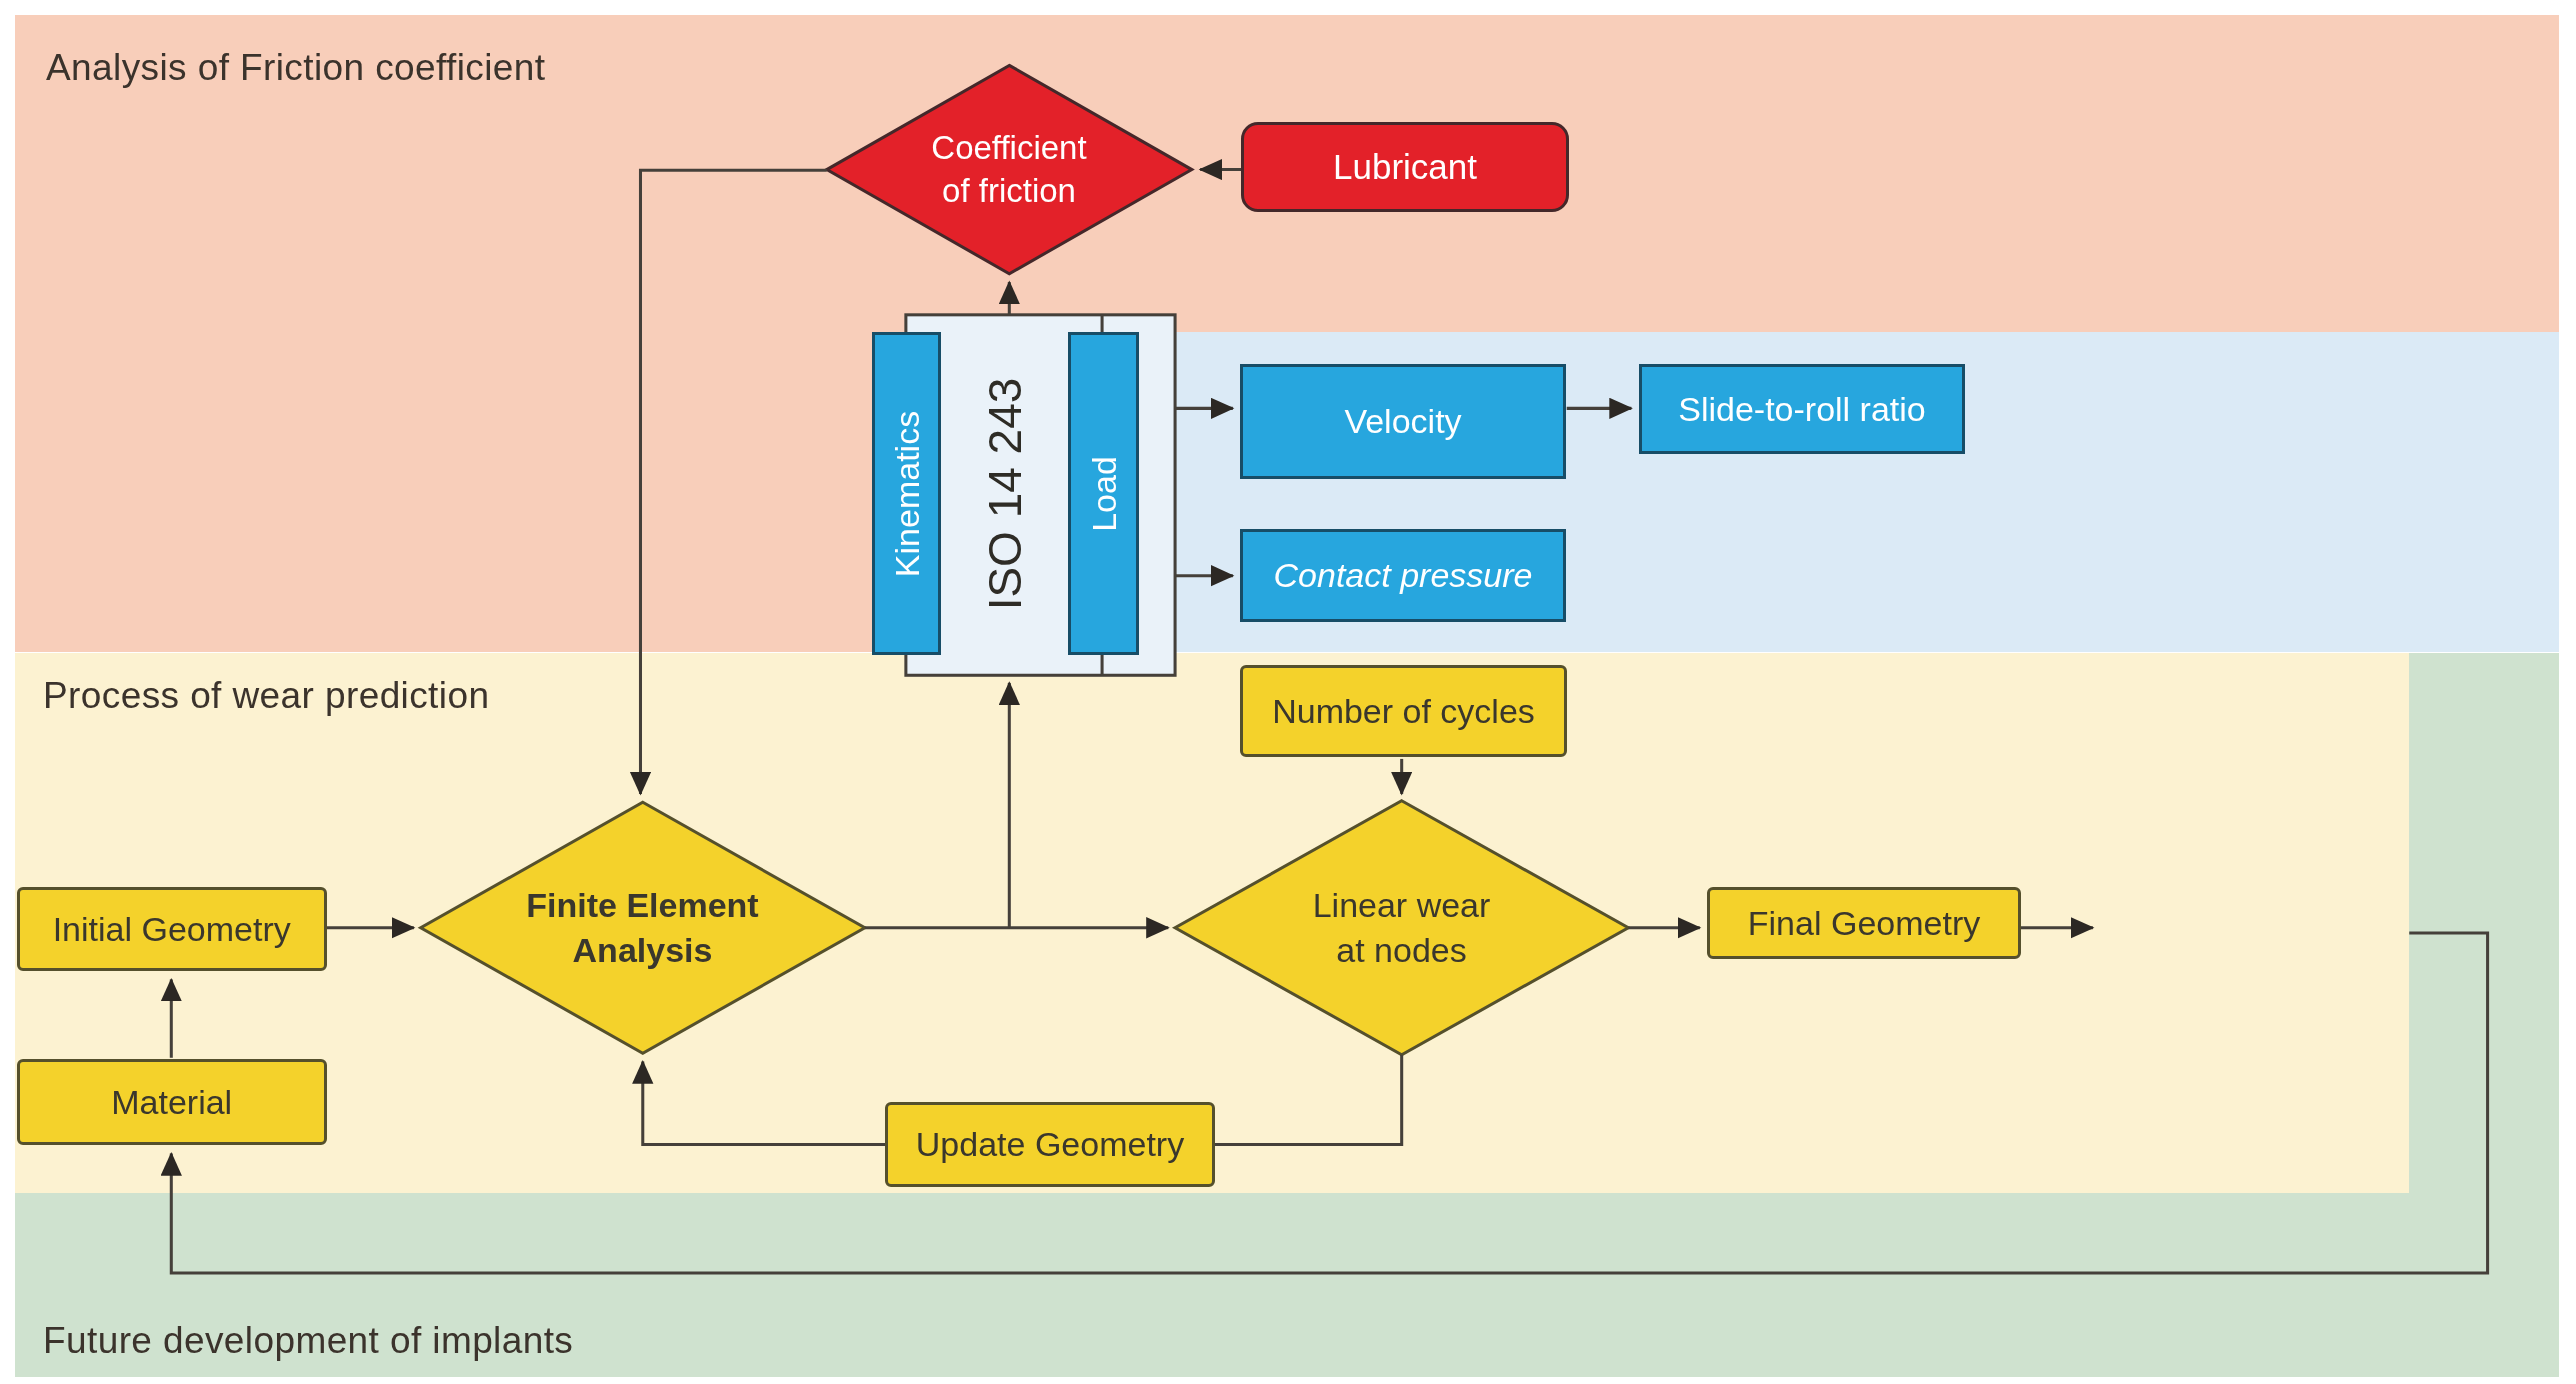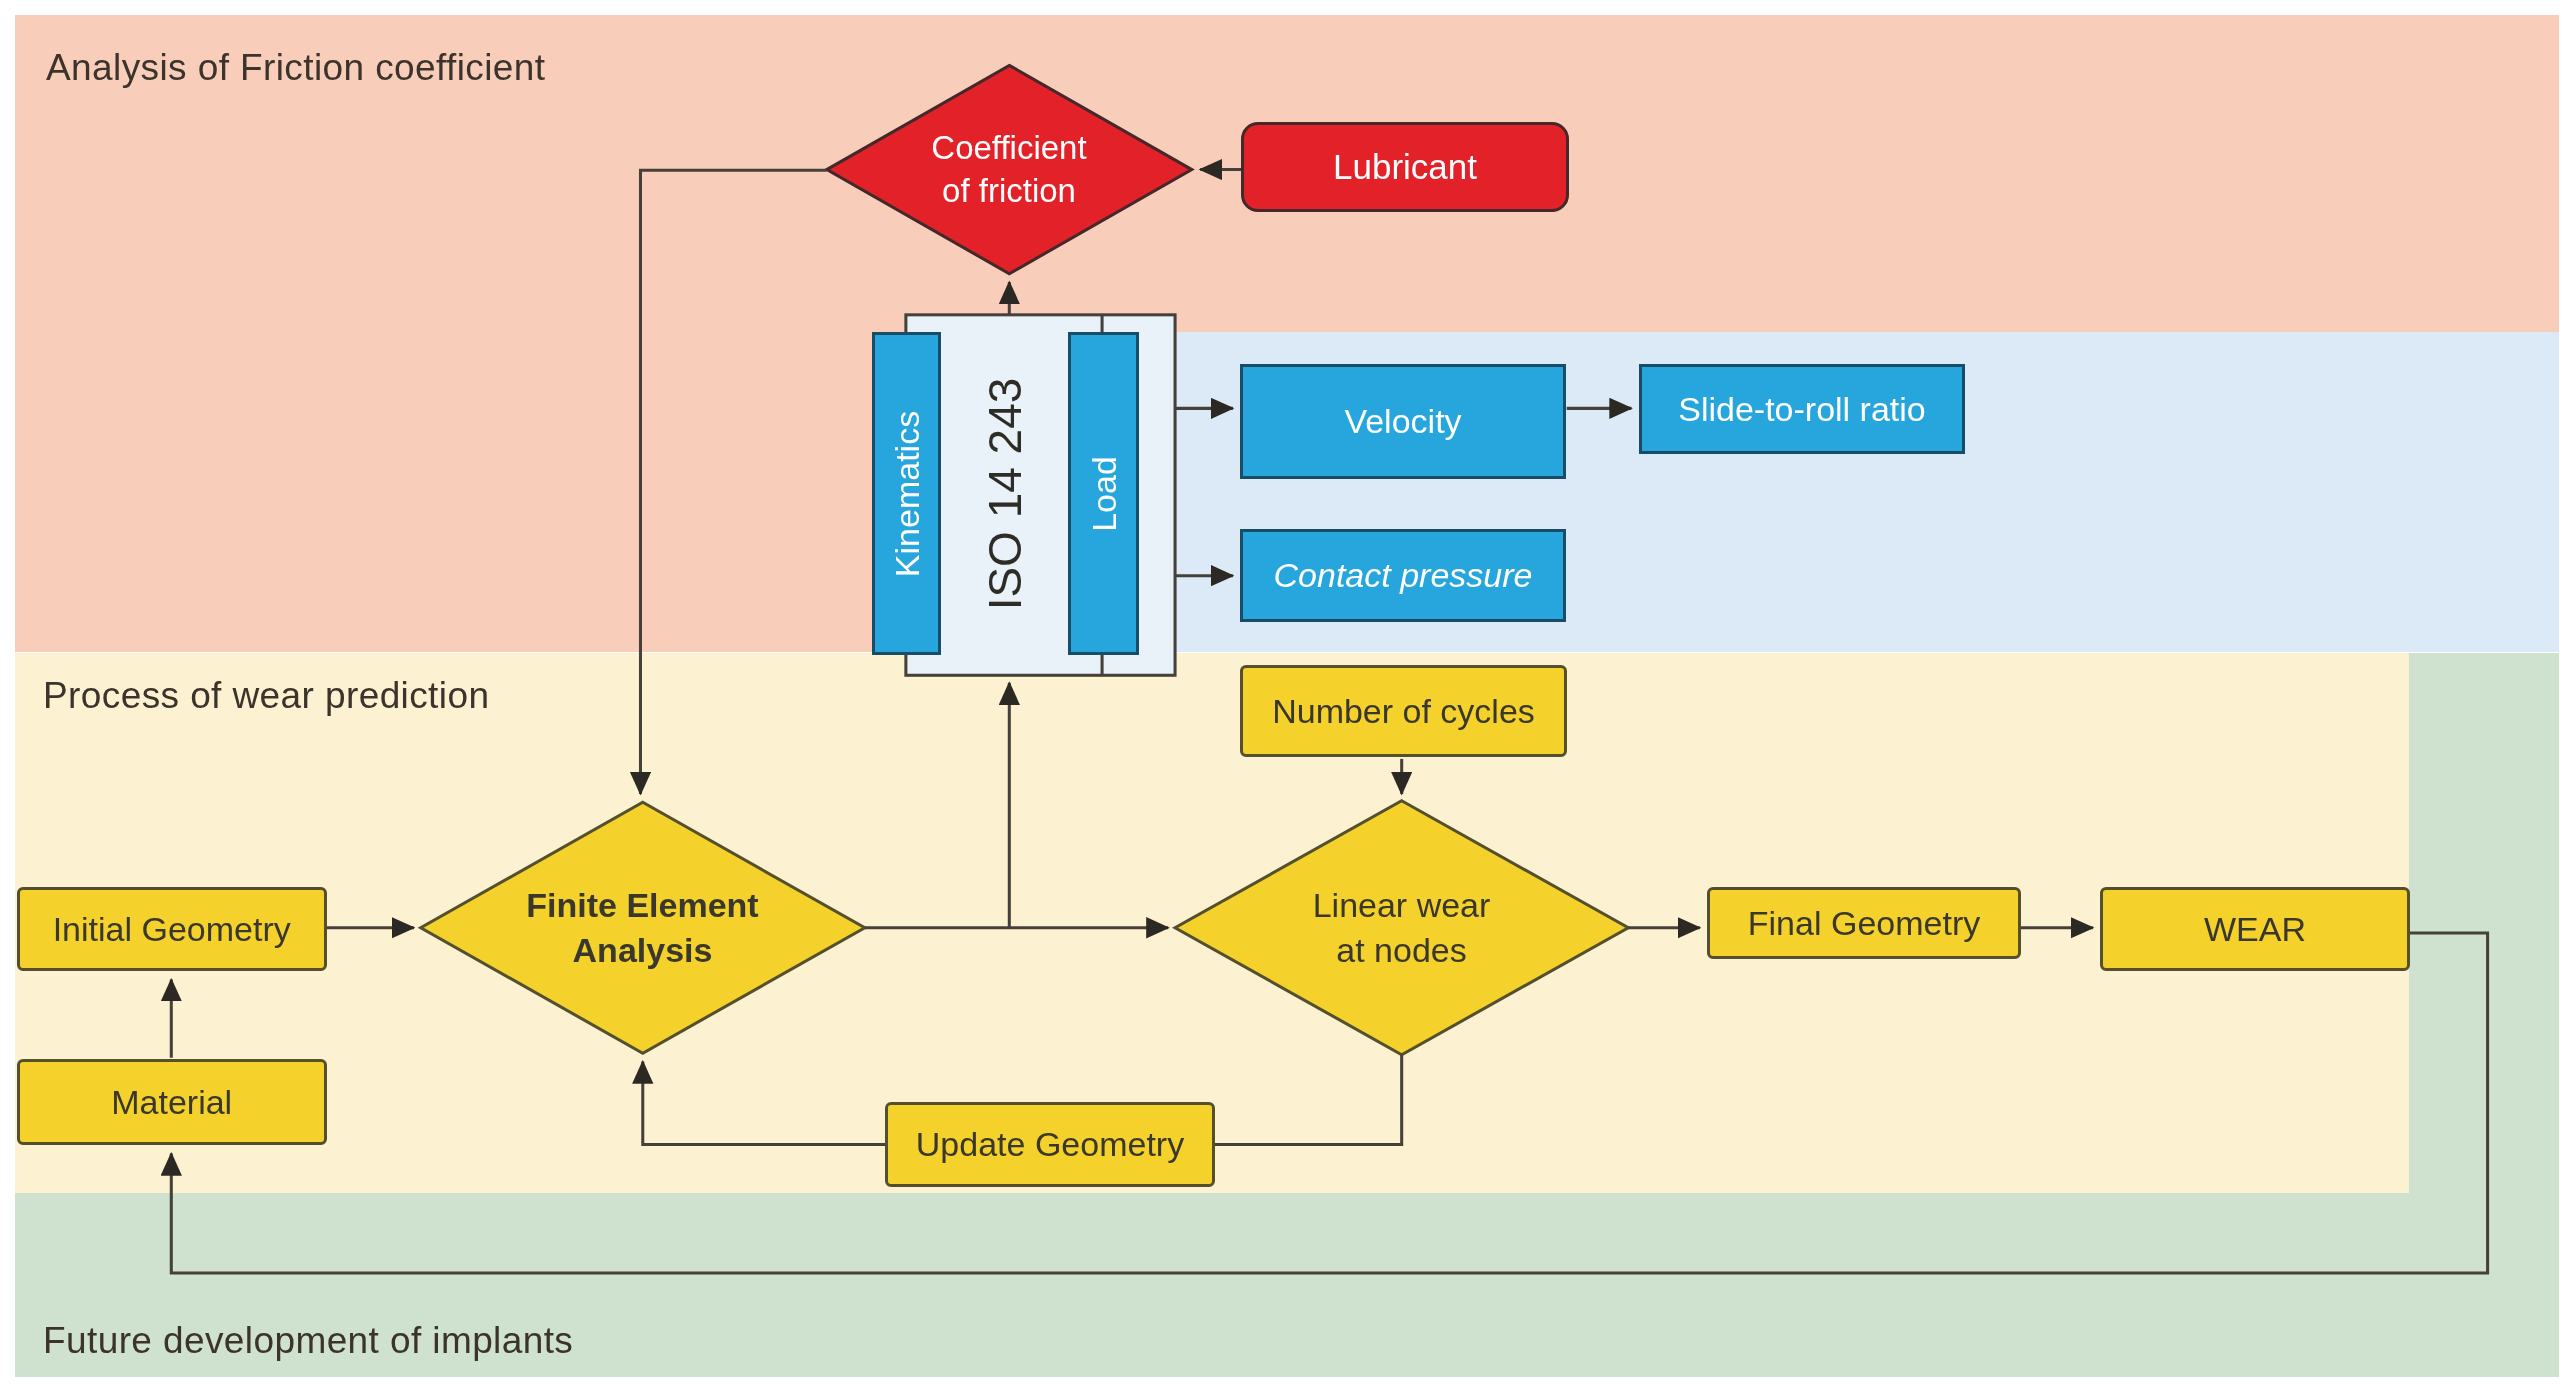--- a/index.html
+++ b/index.html
@@ -133,23 +133,20 @@
   </div>
   <div class="box yellow" id="node-material">
     <span>Material</span>
   </div>
   <div class="box yellow" id="node-update-geometry">
     <span>Update Geometry</span>
   </div>
   <div class="box yellow" id="node-final-geometry">
     <span>Final Geometry</span>
   </div>
-  <div class="box yellow" id="node-wear">
-    <span>WEAR</span>
-  </div>
 
   <div class="vbar" id="node-kinematics">
     <span class="vtext">Kinematics</span>
   </div>
   <div class="vbar" id="node-load">
     <span class="vtext">Load</span>
   </div>
   <div id="node-iso-standard">
     <span class="vtext">ISO 14 243</span>
   </div>

